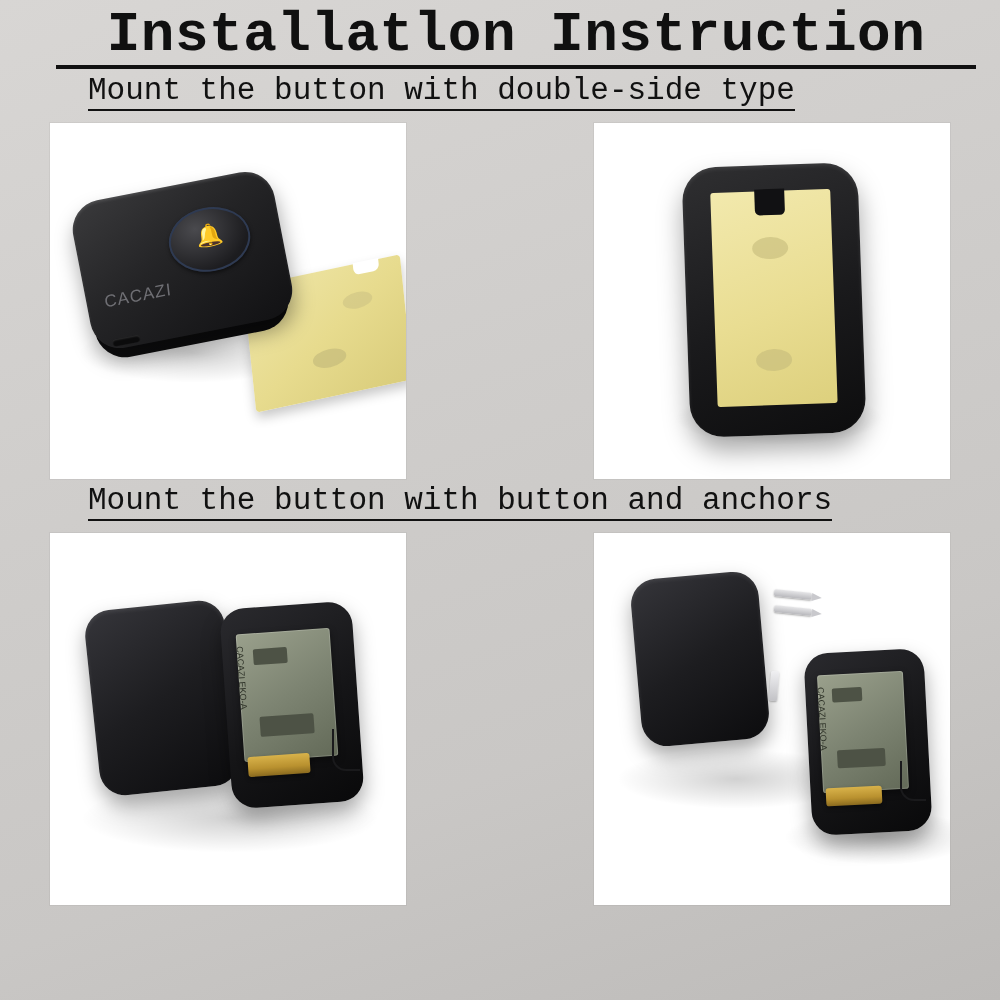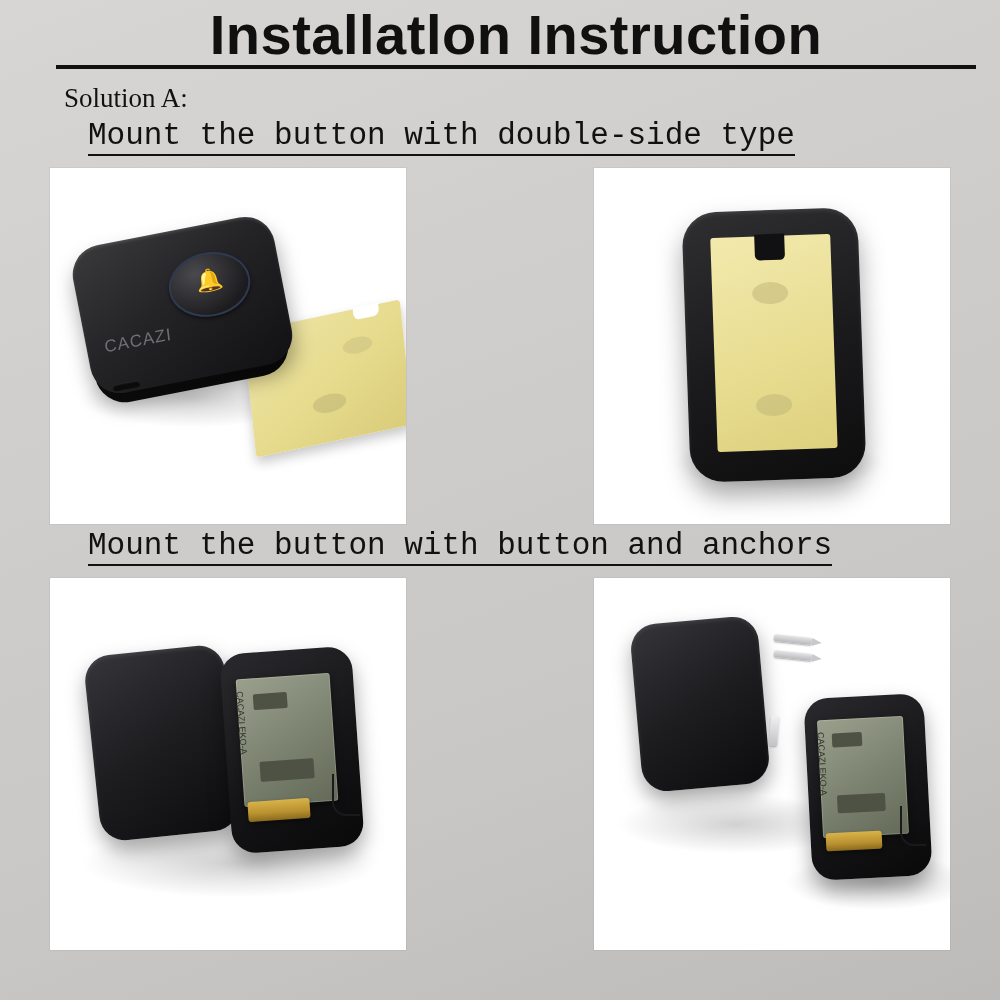--- a/index.html
+++ b/index.html
@@ -16,21 +16,21 @@
   }
   .page {
     position: relative;
     width: 1000px;
     height: 1000px;
     box-sizing: border-box;
     padding: 0 40px;
   }
   .title {
     text-align: center;
-    font-family: Liberation Sans, sans-serif;
+    font-family: Liberation Mono, monospace;
     font-weight: bold;
     font-size: 56px;
     letter-spacing: 0.5px;
     color: #101010;
     margin: 0;
     padding-top: 6px;
     line-height: 1.05;
     border-bottom: 4px solid #111;
     display: inline-block;
     position: relative;
@@ -305,21 +305,20 @@
 </style>
 </head>
 <body>
 
 <div class="page">
 
   <div class="title-wrap">
     <h1 class="title">Installatlon Instruction</h1>
   </div>
 
-  <div class="sol-label">Solution A:</div>
   <div style="margin-left:24px;">
     <span class="sol-sub">Mount the button with double-side type</span>
   </div>
 
   <div class="row">
 
     <div class="photo">
       <div class="shadow-soft" style="left:28px;top:200px;width:230px;height:60px;"></div>
       <div class="p1-pad">
         <div class="dimple"></div>

